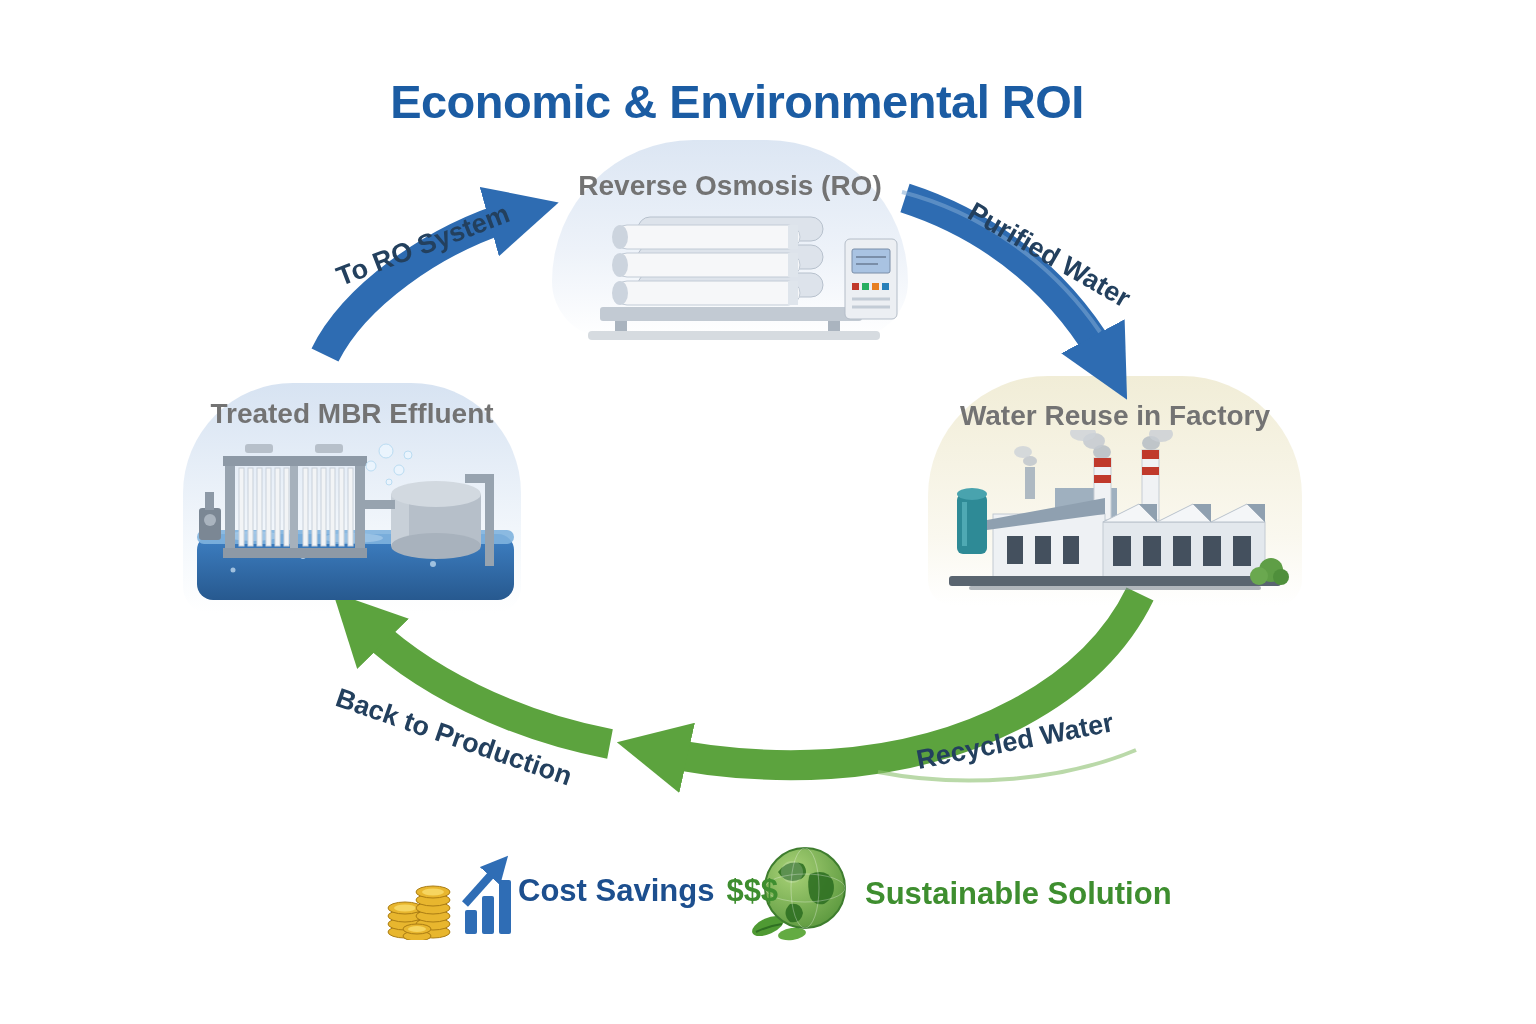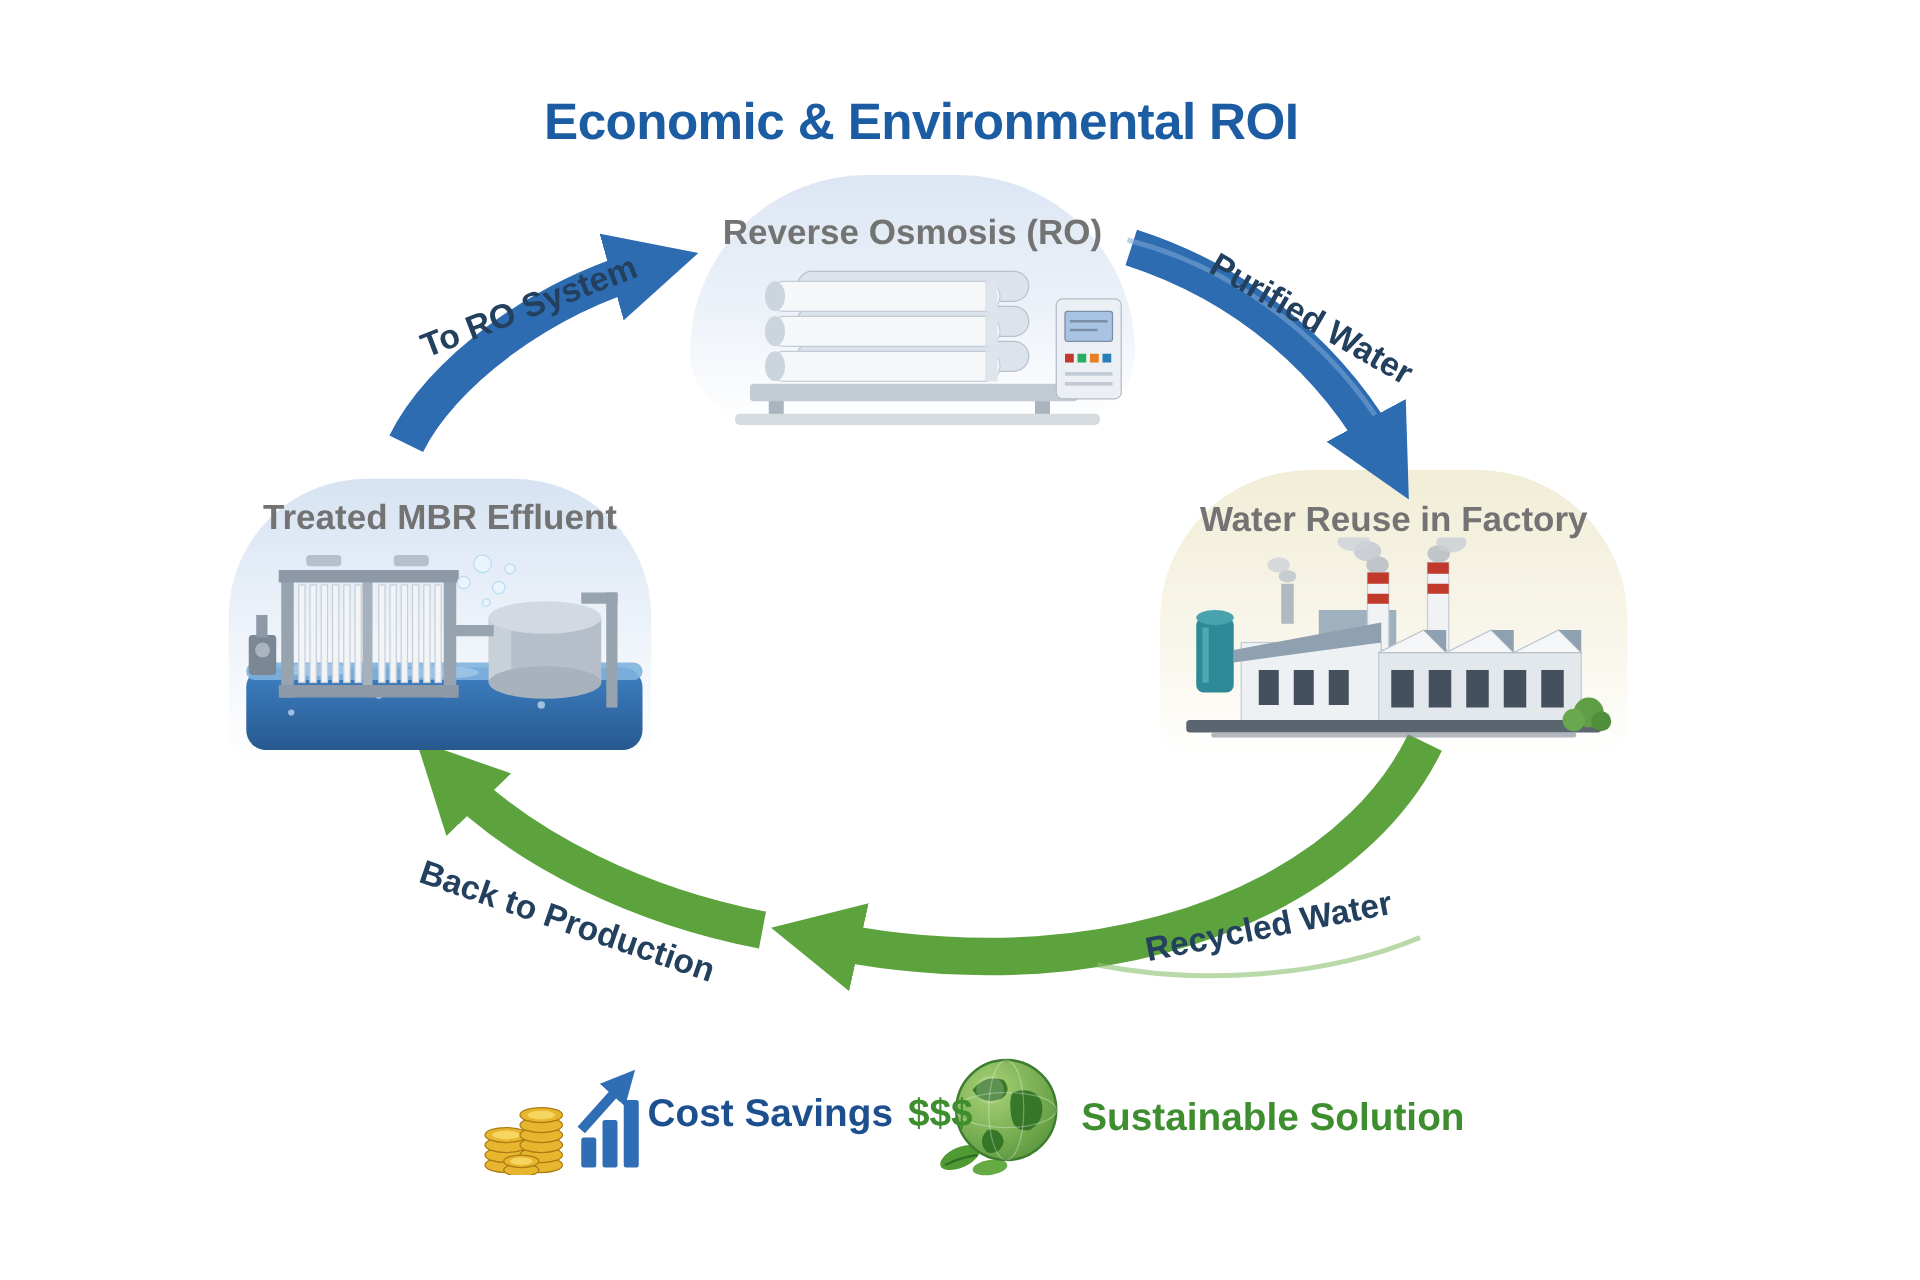--- a/index.html
+++ b/index.html
@@ -5,21 +5,21 @@
   * { margin:0; padding:0; box-sizing:border-box; }
   html,body { background:#ffffff; }
   body { font-family:"Liberation Sans", sans-serif; }
   .canvas {
     position:relative; width:1536px; height:1024px;
     background:#ffffff; overflow:hidden;
   }
   
   .title {
     position:absolute; top:74px; left:0; width:1474px;
-    text-align:center; font-size:41px; font-weight:bold;
+    text-align:center; font-size:47px; font-weight:bold;
     color:#1b5ca3; letter-spacing:-0.5px; z-index:3;
   }
   
   .node-bg { position:absolute; z-index:0; }
   .bg-ro {
     left:552px; top:140px; width:356px; height:198px;
     border-radius:150px 150px 60px 60px;
     background:linear-gradient(180deg,#dce6f3 0%,#edf2f9 55%,#ffffff 100%);
   }
   .bg-mbr {

